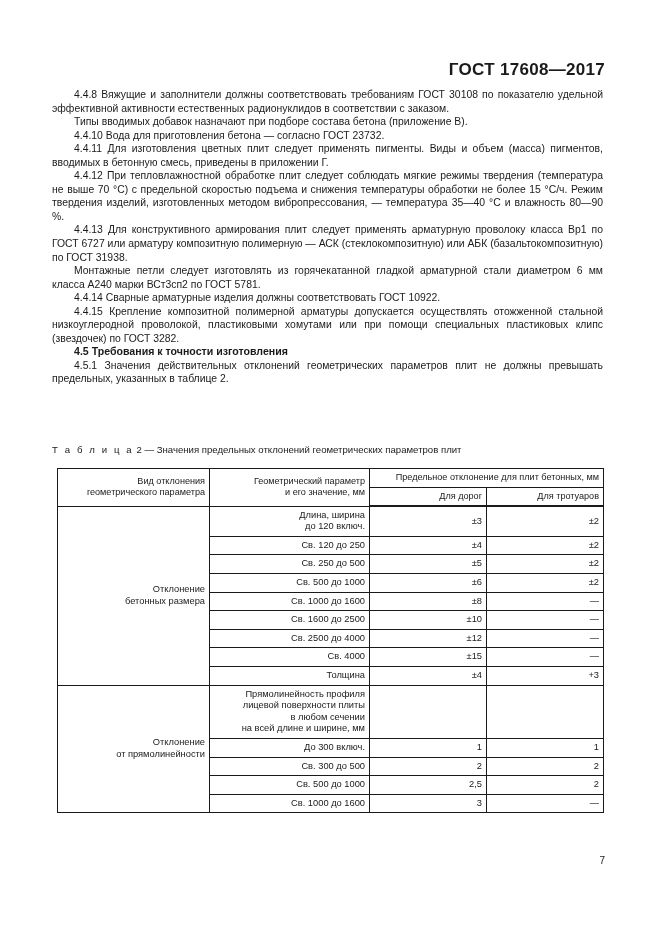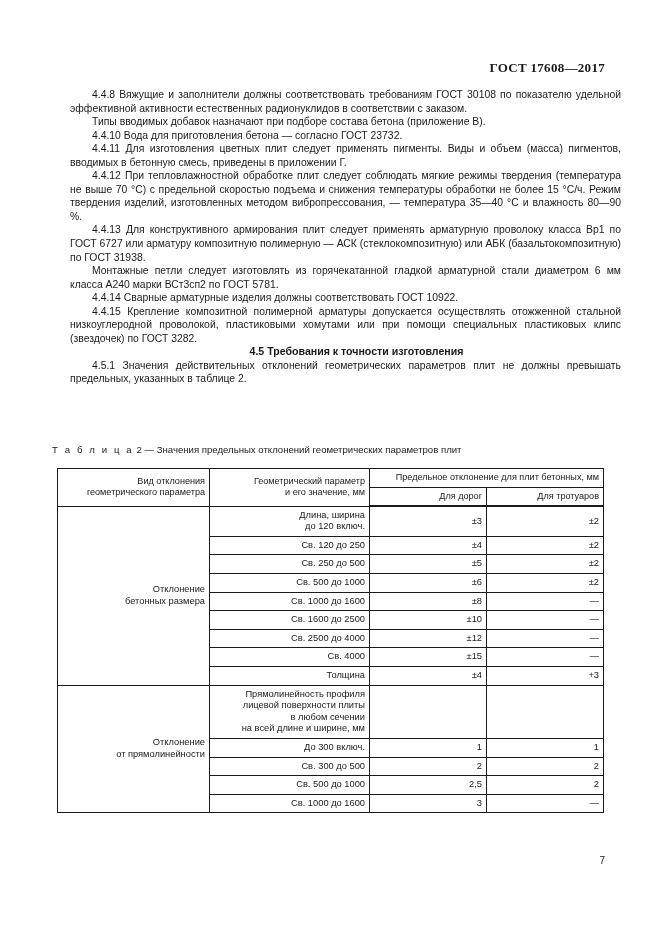--- a/index.html
+++ b/index.html
@@ -22,31 +22,30 @@
     width: 661px;
     height: 935px;
     background: #fff;
   }
 
   
   .running-head {
     position: absolute;
     right: 56px;
     top: 60px;
-    font-size: 13px;
+    font-size: 17px;
     font-weight: bold;
     letter-spacing: 0.3px;
     white-space: nowrap;
-    font-family: Liberation Serif, serif;
   }
 
   
   .body-col {
     position: absolute;
-    left: 70px;
+    left: 52px;
     top: 88px;
     width: 551px;
   }
 
   p.para {
     margin: 0;
     font-size: 10.4px;
     line-height: 13.55px;
     text-align: justify;
     text-indent: 22px;
@@ -54,21 +53,21 @@
   }
 
   h3.section-head {
     margin: 0;
     font-size: 10.6px;
     font-weight: bold;
     text-indent: 22px;
     line-height: 13.55px;
   }
 
-  .gap-before-head { margin-top: 11px; text-align: center; }
+  .gap-before-head { margin-top: 11px; }
   .gap-after-head { margin-top: 8px; }
 
   
   .table-caption {
     position: absolute;
     left: 52px;
     top: 444px;
     font-size: 9.6px;
     white-space: nowrap;
   }

